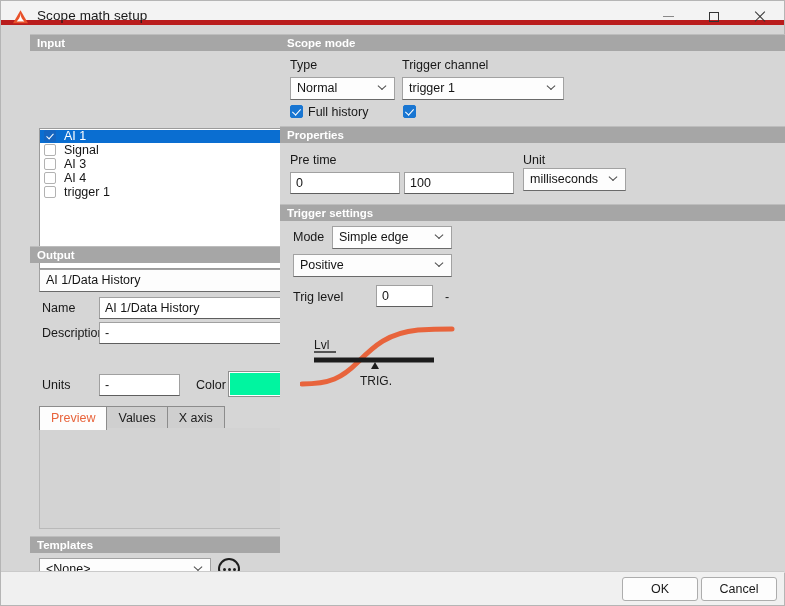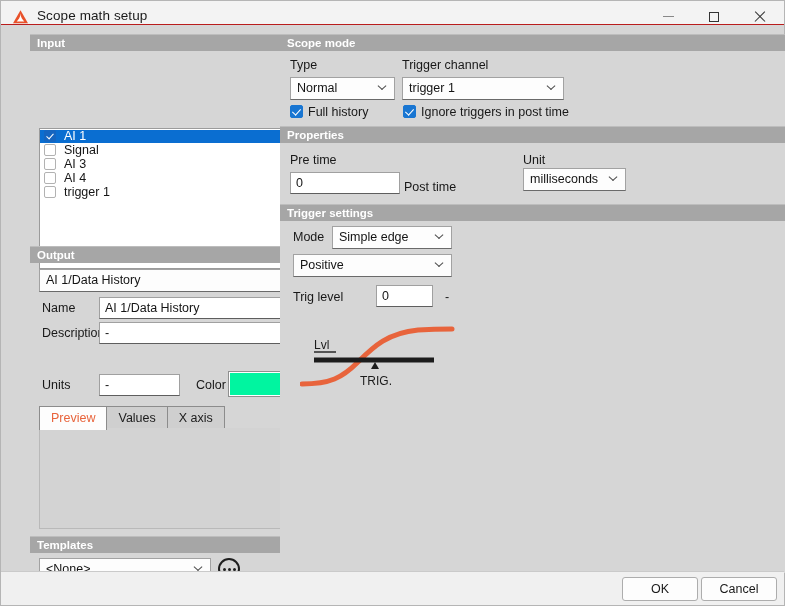--- a/index.html
+++ b/index.html
@@ -16,21 +16,21 @@
     width: 785px; height: 606px;
     background: #d6d6d6;
     border: 1px solid #b5b5b5;
   }
 
   
   .titlebar {
     position: absolute; left: 0; top: 0;
     width: 783px; height: 24px;
     background: #f3f3f3;
-    border-bottom: 1px solid #b91c1c;
+    border-bottom: 5px solid #b91c1c;
   }
   .title-icon {
     position: absolute; left: 11px; top: 8px;
     width: 17px; height: 16px;
   }
   .title-text {
     position: absolute; left: 36px; top: 7px;
     font-size: 13.5px; color: #1a1a1a;
     letter-spacing: 0.1px;
   }
@@ -362,28 +362,28 @@
     <div class="lbl" style="left:122px;top:24px;">Trigger channel</div>
     <div class="combo" style="left:122px;top:43px;width:162px;">
       <span>trigger 1</span>
       <span class="chev"></span>
     </div>
 
     <div class="cbox on" style="left:10px;top:71px;"></div>
     <div class="lbl" style="left:28px;top:71px;">Full history</div>
 
     <div class="cbox on" style="left:123px;top:71px;"></div>
-    <div class="lbl" style="left:141px;top:71px;">Ignore triggers in post time</div>
 
     <div class="secthead" style="left:0;top:92px;width:506px;">Properties</div>
 
     <div class="lbl" style="left:10px;top:119px;">Pre time</div>
     <input class="tfield" style="left: 10px; top: 138px; width: 110px;" value="0">
 
     <div class="lbl" style="left:124px;top:134px;margin-top:12px;">Post time</div>
+    <input class="tfield" style="left: 124px; top: 138px; width: 110px;" value="100">
 
     <div class="lbl" style="left:243px;top:119px;">Unit</div>
     <div class="combo" style="left:243px;top:134px;width:103px;">
       <span>milliseconds</span>
       <span class="chev"></span>
     </div>
 
     <div class="secthead" style="left:0;top:170px;width:506px;">Trigger settings</div>
 
     <div class="lbl" style="left:13px;top:196px;">Mode</div>

